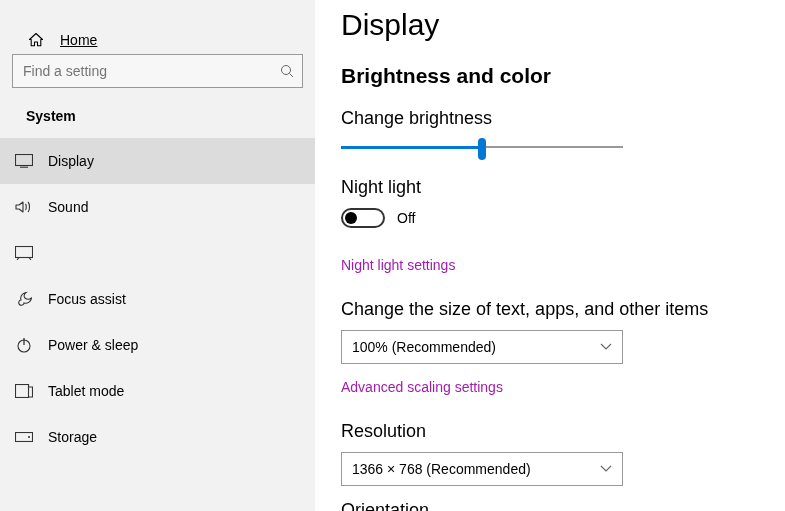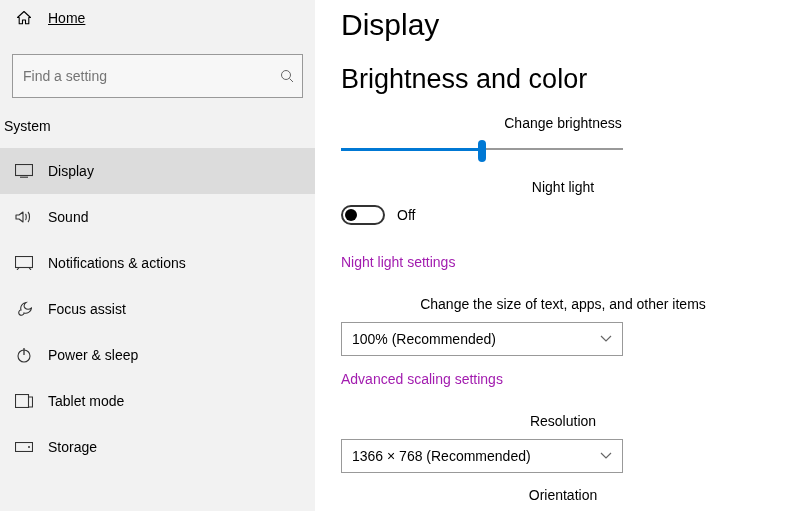--- a/index.html
+++ b/index.html
@@ -1,32 +1,32 @@
 <!DOCTYPE html>
 <html><head>
 <meta charset="utf-8">
 <style>
 * { margin: 0; padding: 0; box-sizing: border-box; font-family: "Segoe UI", Arial, sans-serif; }
 body { width: 785px; height: 511px; overflow: hidden; display: flex; background: #fff; color: #000; }
 .sidebar { width: 315px; height: 100%; background: #f2f2f2; padding-top: 10px; }
-.home-row { display: flex; align-items: flex-start; height: 38px; padding-left: 14px; cursor: pointer; text-decoration: underline; }
+.home-row { display: flex; align-items: flex-end; height: 38px; padding-left: 26px; cursor: pointer; text-decoration: underline; }
 .home-row .ico { width: 20px; display: flex; justify-content: center; }
 .home-row .lbl { margin-left: 14px; font-size: 14px; }
-.search-wrap { margin: 6px 12px 12px 12px; border: 1px solid #999; height: 44px; display: flex; align-items: center; background: #f7f7f7; }
+.search-wrap { margin: 6px 12px 12px 12px; border: 1px solid #999; height: 34px; display: flex; align-items: center; background: #f7f7f7; }
 .search-wrap input { flex: 1; border: none; background: transparent; outline: none; font-size: 14px; padding: 0 10px; color: #333; }
 .search-wrap .sico { width: 30px; display: flex; justify-content: center; color: #555; }
-.cat-title { font-size: 14px; font-weight: 400; padding: 8px 0 14px 4px; }
+.cat-title { font-size: 14px; font-weight: 700; padding: 8px 0 14px 26px; }
 .nav-item { display: flex; align-items: center; height: 46px; padding-left: 14px; cursor: pointer; }
 .nav-item.selected { background: #dcdcdc; }
 .nav-item .ico { width: 20px; display: flex; justify-content: center; color: #333; }
 .nav-item .lbl { margin-left: 14px; font-size: 14px; }
 .main { flex: 1; padding: 8px 0 0 26px; overflow: hidden; }
 h1.page-title { font-weight: 400; font-size: 30px; margin-bottom: 22px; }
-h2.section { font-weight: 400; font-size: 27px; margin-bottom: 20px; }
-.field-label { font-size: 14px; margin-bottom: 10px; text-align: center; }
+h2.section { font-weight: 700; font-size: 21px; margin-bottom: 20px; }
+.field-label { font-size: 18px; margin-bottom: 10px; }
 .slider { width: 282px; height: 16px; position: relative; margin-bottom: 22px; }
 .slider .track { position: absolute; left: 0; right: 0; top: 7px; height: 2px; background: #999; }
 .slider .fill { position: absolute; left: 0; top: 7px; height: 3px; background: #0078d4; }
 .slider .thumb { position: absolute; top: -1px; width: 8px; height: 22px; background: #0078d4; border-radius: 4px; margin-left: -4px; }
 .toggle-row { display: flex; align-items: center; margin-bottom: 28px; }
 .toggle { width: 44px; height: 20px; border: 2px solid #333; border-radius: 12px; position: relative; cursor: pointer; }
 .toggle .knob { position: absolute; left: 2px; top: 2px; width: 12px; height: 12px; background: #000; border-radius: 50%; }
 .toggle-label { margin-left: 12px; font-size: 14px; }
 a.link { color: #a21caf; font-size: 14px; text-decoration: none; display: inline-block; margin-bottom: 26px; cursor: pointer; }
 .dropdown { width: 282px; height: 34px; border: 1px solid #999; display: flex; align-items: center; justify-content: space-between; padding: 0 10px; font-size: 14px; cursor: pointer; margin-bottom: 14px; background: #fff; }
@@ -78,21 +78,20 @@
     <span class="lbl">Sound</span>
   </div>
 
   <div class="nav-item">
     <span class="ico">
       <svg width="18" height="14" viewBox="0 0 18 14">
           <rect x="0.5" y="0.5" width="17" height="11" fill="none" stroke="#333" stroke-width="1.1"></rect>
           <path d="M4 11.5 2 14M14 11.5 16 14" fill="none" stroke="#333" stroke-width="1.1"></path>
         </svg>
     </span>
-    <span class="lbl">Notifications &amp; actions</span>
   </div>
 
   <div class="nav-item">
     <span class="ico">
       <svg width="16" height="16" viewBox="0 0 16 16">
           <path d="M10 1.5C6 2 4 6 5 9c-2 0-3 3-1.5 4.5C5 15 8 14 8 12c3 1 7-1 7.5-5-2 1.5-5 1.5-6.5 0C7.5 5.5 8 3 10 1.5z" fill="none" stroke="#333" stroke-width="1.1"></path>
         </svg>
     </span>
     <span class="lbl">Focus assist</span>
   </div>

